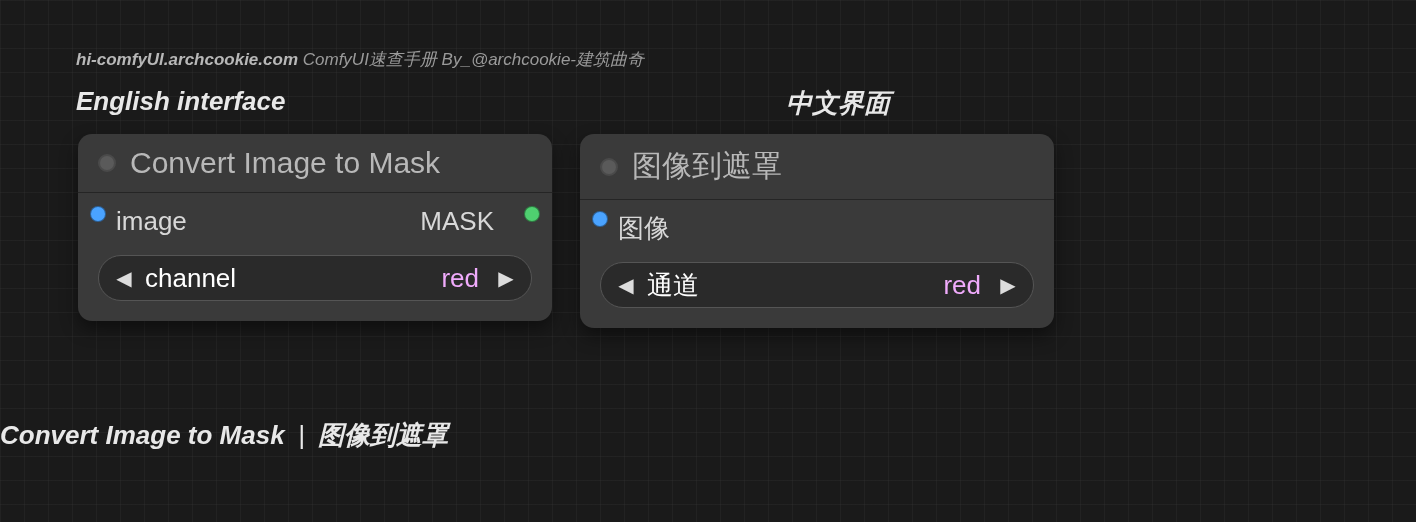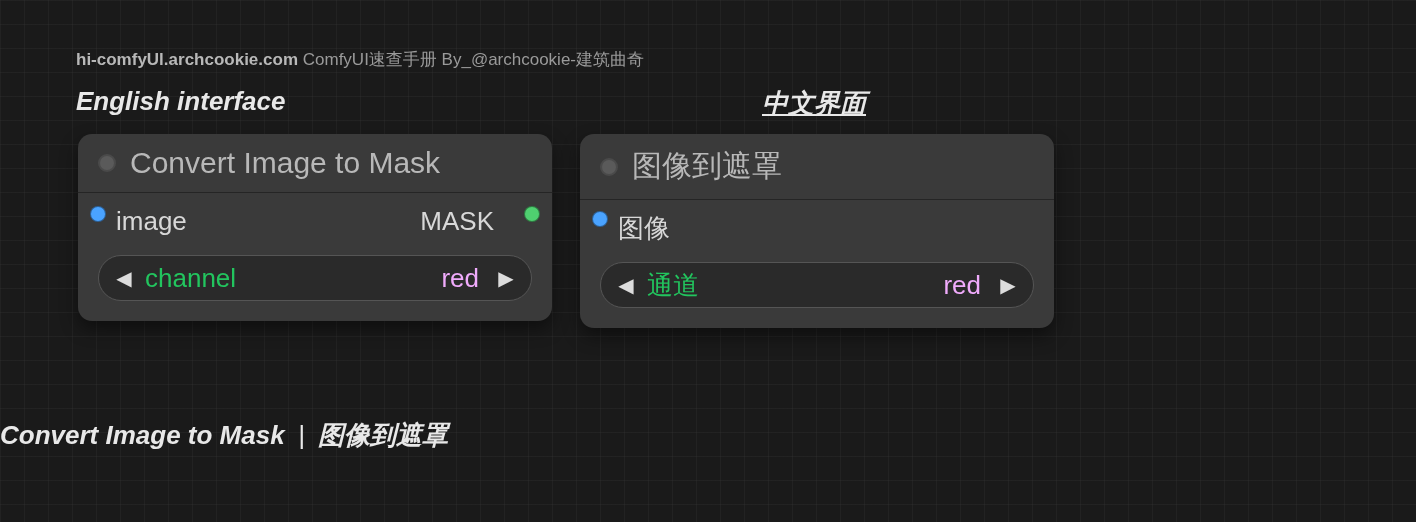--- a/index.html
+++ b/index.html
@@ -13,35 +13,36 @@
     background-size: 24px 24px;
     font-family: Arial, "Helvetica Neue", Helvetica, sans-serif;
     color: #ccc;
     position: relative;
     overflow: hidden;
   }
   .attribution {
     position: absolute;
     top: 48px;
     left: 76px;
+    font-style: italic;
     font-size: 17px;
     color: #b8b8b8;
   }
   .attr-main { font-weight: bold; }
   .attr-sub  { font-weight: normal; color: #9a9a9a; }
   .col-label {
     position: absolute;
     top: 86px;
     font-style: italic;
     font-weight: bold;
     font-size: 26px;
     color: #e8e8e8;
   }
   .lbl-en { left: 76px; }
-  .lbl-zh { left: 762px; text-decoration: underline; }
+  .lbl-zh { left: 786px; }
 
   .node {
     position: absolute;
     top: 134px;
     width: 474px;
     background: #3a3a3a;
     border-radius: 14px;
     box-shadow: 0 8px 18px rgba(0,0,0,0.45);
   }
   .node-en { left: 78px; }
@@ -104,21 +105,21 @@
   }
   .arrow {
     color: #dcdcdc;
     font-size: 20px;
     user-select: none;
     width: 22px;
     text-align: center;
   }
   .widget-name {
     font-size: 26px;
-    color: #22c55e;
+    color: #ffffff;
     flex: 0 0 auto;
   }
   .widget-value {
     margin-left: auto;
     font-size: 26px;
     color: #f0abfc;
     padding-right: 6px;
   }
 
   .footer-caption {

